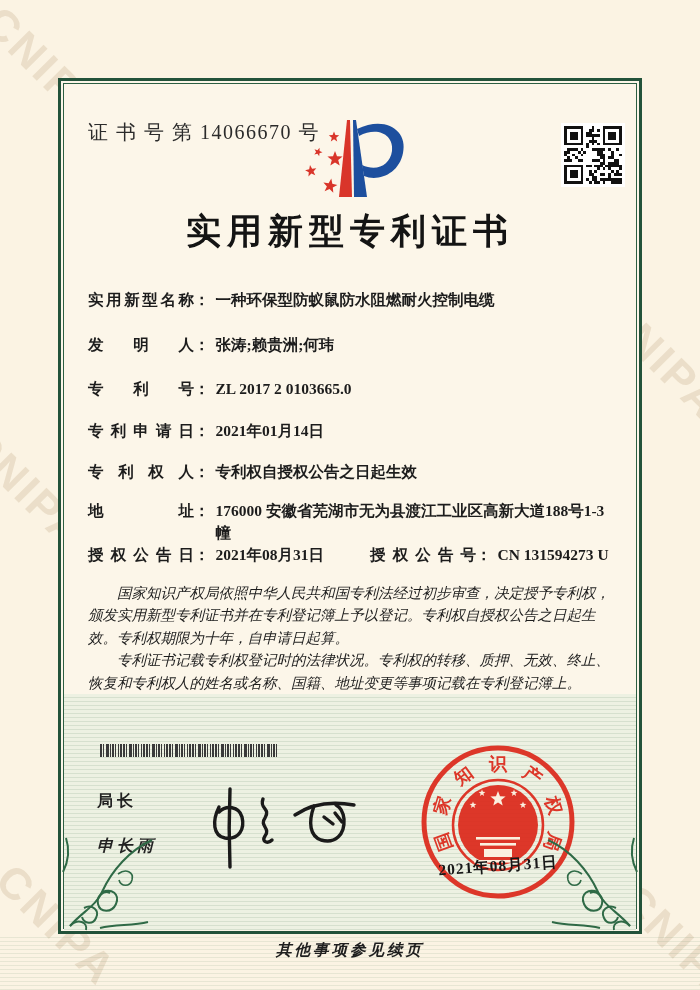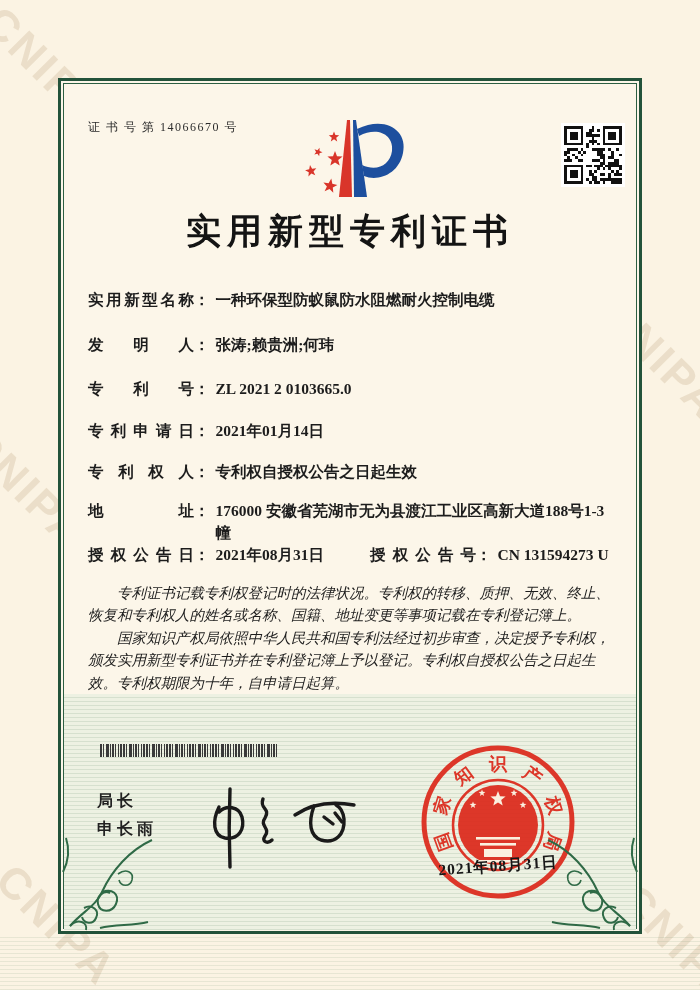--- a/index.html
+++ b/index.html
@@ -13,21 +13,21 @@
   
   .frame{position:absolute;left:58px;top:78px;width:578px;height:850px;
          border:3px solid #23523a;background:#fcf6e9;z-index:2;}
   .frame-inner{position:absolute;left:2px;top:2px;right:2px;bottom:2px;border:1px solid #2c5f43;}
   .band{position:absolute;left:64px;top:694px;width:572px;height:236px;z-index:3;
         background-color:#edf1e2;
         background-image:repeating-linear-gradient(0deg,rgba(60,110,70,0.13) 0 1px,rgba(0,0,0,0) 1px 4px);}
   .bottom-strip{position:absolute;left:0;top:936px;width:700px;height:54px;z-index:1;
         background-image:repeating-linear-gradient(0deg,rgba(60,110,70,0.10) 0 1px,rgba(0,0,0,0) 1px 4px);}
   .content{position:absolute;inset:0;z-index:4;}
-  .cert-no{position:absolute;left:88px;top:119px;font-size:12px;letter-spacing:1.5px;color:#2b2b2b;}
+  .cert-no{position:absolute;left:88px;top:119px;font-size:20px;letter-spacing:1.5px;color:#2b2b2b;}
   .title{position:absolute;left:0;width:700px;top:208px;text-align:center;
          font-size:35px;font-weight:700;letter-spacing:6px;color:#141414;}
   .field{position:absolute;left:88px;font-size:15.5px;font-weight:600;line-height:22px;white-space:nowrap;}
   .flabel{display:inline-flex;width:106px;justify-content:space-between;vertical-align:top;}
   .colon{margin-right:6px;vertical-align:top;}
   .fvalue{display:inline-block;vertical-align:top;white-space:normal;}
   .fvalue.wrap{width:404px;word-break:break-all;}
   .grant2{position:absolute;left:282px;top:0;white-space:nowrap;}
   .paras{position:absolute;left:88px;top:582px;width:528px;font-size:14.5px;line-height:22.4px;
          font-style:italic;font-weight:500;color:#1d1d1d;}
@@ -326,21 +326,21 @@
           <span>发</span>
           <span>明</span>
           <span>人</span>
         </span><span class="colon">：</span><span class="fvalue">张涛;赖贵洲;何玮</span>
     </div>
     <div class="field" style="top:378px;">
       <span class="flabel">
           <span>专</span>
           <span>利</span>
           <span>号</span>
-        </span><span class="colon">：</span><span class="fvalue">ZL 2021 2 0103665.0</span>
+        </span><span class="colon">：</span><span class="fvalue">ZL 2017 2 0103665.0</span>
     </div>
     <div class="field" style="top:420px;">
       <span class="flabel">
           <span>专</span>
           <span>利</span>
           <span>申</span>
           <span>请</span>
           <span>日</span>
         </span><span class="colon">：</span><span class="fvalue">2021年01月14日</span>
     </div>
@@ -373,22 +373,22 @@
             <span>授</span>
             <span>权</span>
             <span>公</span>
             <span>告</span>
             <span>号</span>
           </span><span class="colon">：</span><span class="fvalue">CN 131594273 U</span>
       </span>
     </div>
 
     <div class="paras">
+      <p>国家知识产权局依照中华人民共和国专利法经过初步审查，决定授予专利权，颁发实用新型专利证书并在专利登记簿上予以登记。专利权自授权公告之日起生效。专利权期限为十年，自申请日起算。</p>
       <p>专利证书记载专利权登记时的法律状况。专利权的转移、质押、无效、终止、恢复和专利权人的姓名或名称、国籍、地址变更等事项记载在专利登记簿上。</p>
-      <p>国家知识产权局依照中华人民共和国专利法经过初步审查，决定授予专利权，颁发实用新型专利证书并在专利登记簿上予以登记。专利权自授权公告之日起生效。专利权期限为十年，自申请日起算。</p>
     </div>
 
     <div class="barcode" id="barcode">
         <i style="width: 2px; margin-right: 1px;"></i>
         <i style="width: 1px; margin-right: 2px;"></i>
         <i style="width: 3px; margin-right: 1px;"></i>
         <i style="width: 1px; margin-right: 1px;"></i>
         <i style="width: 2px; margin-right: 1px;"></i>
         <i style="width: 1px; margin-right: 2px;"></i>
         <i style="width: 1px; margin-right: 1px;"></i>
@@ -443,21 +443,21 @@
         <i style="width: 2px; margin-right: 1px;"></i>
         <i style="width: 2px; margin-right: 1px;"></i>
         <i style="width: 1px; margin-right: 2px;"></i>
         <i style="width: 3px; margin-right: 1px;"></i>
         <i style="width: 1px; margin-right: 1px;"></i>
         <i style="width: 2px; margin-right: 1px;"></i>
         <i style="width: 1px; margin-right: 2px;"></i>
       </div>
 
     <div class="director" style="top:791px;">局长</div>
-    <div class="director" style="top:819px;">申长雨</div>
+    <div class="director" style="top:836px;font-style:italic;">申长雨</div>
 
     <svg class="abs" style="left:200px;top:755px;z-index:5;" width="175" height="115" viewBox="0 0 175 115" fill="none" stroke="#1a1a1a" stroke-width="3.4" stroke-linecap="round">
       <path d="M19,52 C12,66 13,81 25,83 C39,85 45,74 42,62 C39,51 26,50 19,57"></path>
       <path d="M30,34 C29,58 29,88 30,112"></path>
       <path d="M63,44 C59,54 71,53 65,63 C59,71 71,73 65,81 C61,87 68,89 72,85"></path>
       <path d="M95,60 C111,49 132,46 154,50"></path>
       <path d="M114,51 C108,68 110,81 121,85 C135,89 145,80 144,64 C143,56 140,52 136,50"></path>
       <path d="M124,62 l9,7"></path>
       <path d="M135,58 l7,9"></path>
     </svg>
@@ -505,14 +505,15 @@
     <svg class="abs" style="left:544px;top:836px;z-index:5;transform:scaleX(-1);" width="96" height="96" viewBox="0 0 96 96" fill="none" stroke="#2f6a46" stroke-width="2">
       <path d="M92,4 C70,14 52,34 42,56 C36,70 22,76 10,90"></path>
       <path d="M42,56 C52,52 60,58 56,68 C52,77 40,77 38,68 C36,60 44,54 50,57"></path>
       <path d="M24,72 C32,68 40,74 36,82 C33,89 24,88 22,81"></path>
       <path d="M10,90 C18,82 28,86 26,94"></path>
       <path d="M6,2 C10,14 8,26 3,36"></path>
       <path d="M40,92 C56,88 72,90 88,86"></path>
       <path d="M58,38 C66,32 74,36 72,44 C70,51 61,51 59,44" stroke-width="1.6"></path>
     </svg>
 
+    <div class="footer-note">其他事项参见续页</div>
   </div>
 </div>
 
 </body></html>

